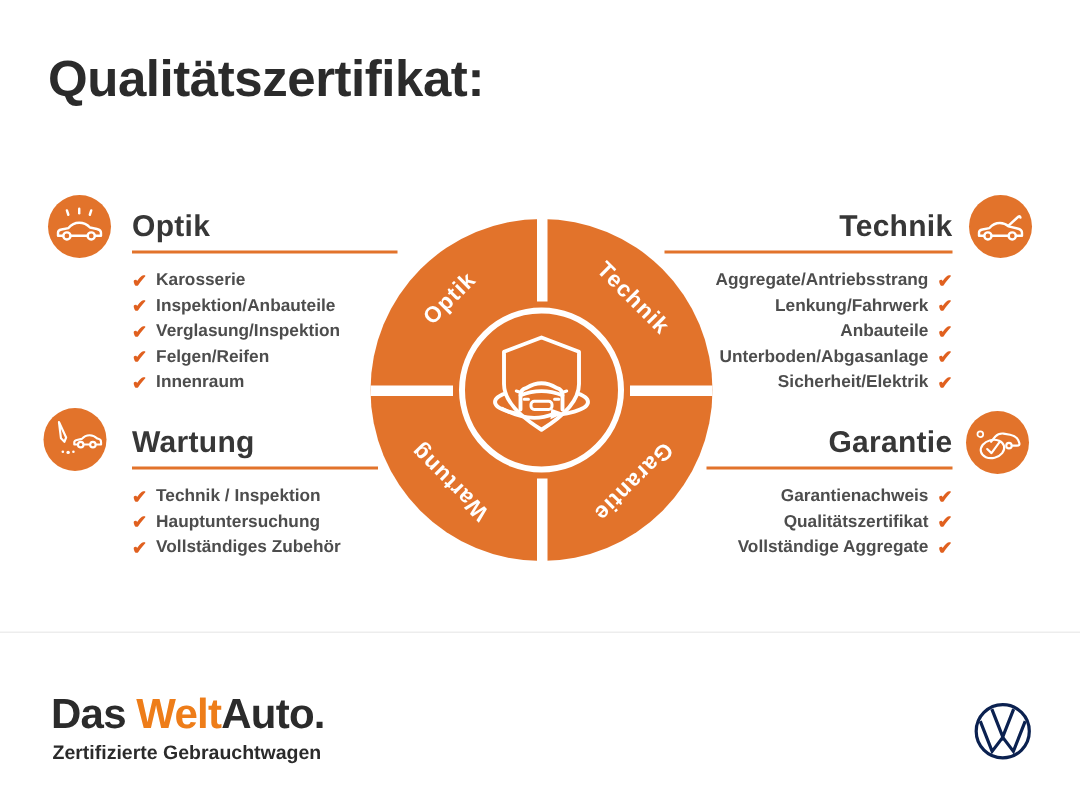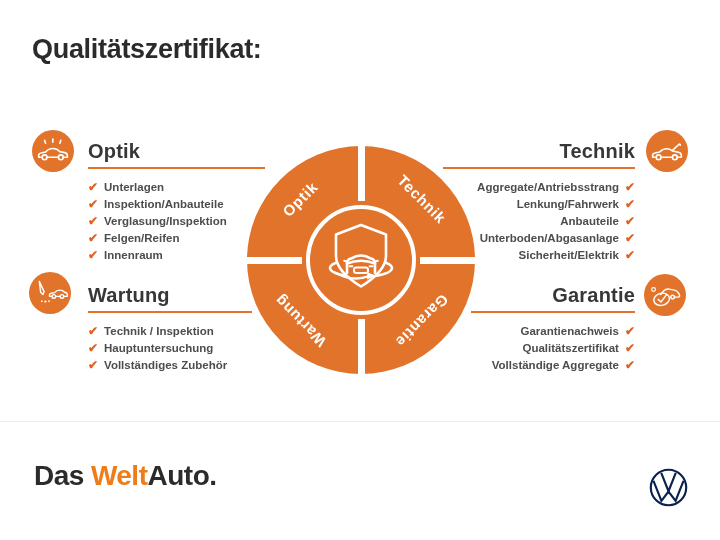--- a/index.html
+++ b/index.html
@@ -1,19 +1,19 @@
 <!DOCTYPE html>
 <html><head>
 <meta charset="utf-8">
 <style>
   html,body{margin:0;padding:0;background:#fff;}
   .page{position:relative;width:720px;height:540px;background:#ffffff;overflow:hidden;
         font-family:"Liberation Sans",sans-serif;}
 
-  .title{position:absolute;left:32px;top:34px;font-size:27px;font-weight:bold;
+  .title{position:absolute;left:32px;top:34px;font-size:34px;font-weight:bold;
          color:#2b2b2b;letter-spacing:-0.3px;}
 
   
   .sec{position:absolute;}
   .sec h2{margin:0;font-size:20px;font-weight:bold;color:#373737;line-height:22px;
           padding-bottom:5px;border-bottom:2px solid #E2732B;letter-spacing:0.2px;}
   .sec ul{list-style:none;margin:9px 0 0;padding:0;}
   .sec li{display:flex;align-items:center;gap:6px;height:17px;
           font-size:11.5px;font-weight:bold;color:#4d4d4d;white-space:nowrap;}
   .chk{color:#E0601F;font-size:12px;line-height:1;}
@@ -78,21 +78,21 @@
           <path d="M29.2 13.8 L30.2 10.8"></path>
       </g>
     </svg>
   </div>
   <div class="sec sec-optik">
     <h2>Optik</h2>
     <ul>
 
         <li>
           <span class="chk">✔</span>
-          <span>Unterlagen</span>
+          <span>Karosserie</span>
         </li>
 
         <li>
           <span class="chk">✔</span>
           <span>Inspektion/Anbauteile</span>
         </li>
 
         <li>
           <span class="chk">✔</span>
           <span>Verglasung/Inspektion</span>
@@ -240,20 +240,21 @@
     <div class="wlabel wl-optik">Optik</div>
     <div class="wlabel wl-technik">Technik</div>
     <div class="wlabel wl-wartung">Wartung</div>
     <div class="wlabel wl-garantie">Garantie</div>
   </div>
 
   <div class="divider"></div>
   <div class="brand">
     <span class="das">Das</span><span class="welt">Welt</span><span>Auto.</span>
   </div>
+  <div class="tagline">Zertifizierte Gebrauchtwagen</div>
   <svg class="vw" viewBox="0 0 44 44">
     <g fill="none" stroke="#0B2150" stroke-width="2.3" stroke-linecap="butt" stroke-linejoin="miter">
       <circle cx="22" cy="22" r="19"></circle>
       <path d="M14.2 6.2 L22 26 L29.8 6.2"></path>
       <path d="M5.9 14.8 L14.4 36.4 L22 26.4 L29.6 36.4 L38.1 14.8"></path>
     </g>
   </svg>
 
 </div>
 

